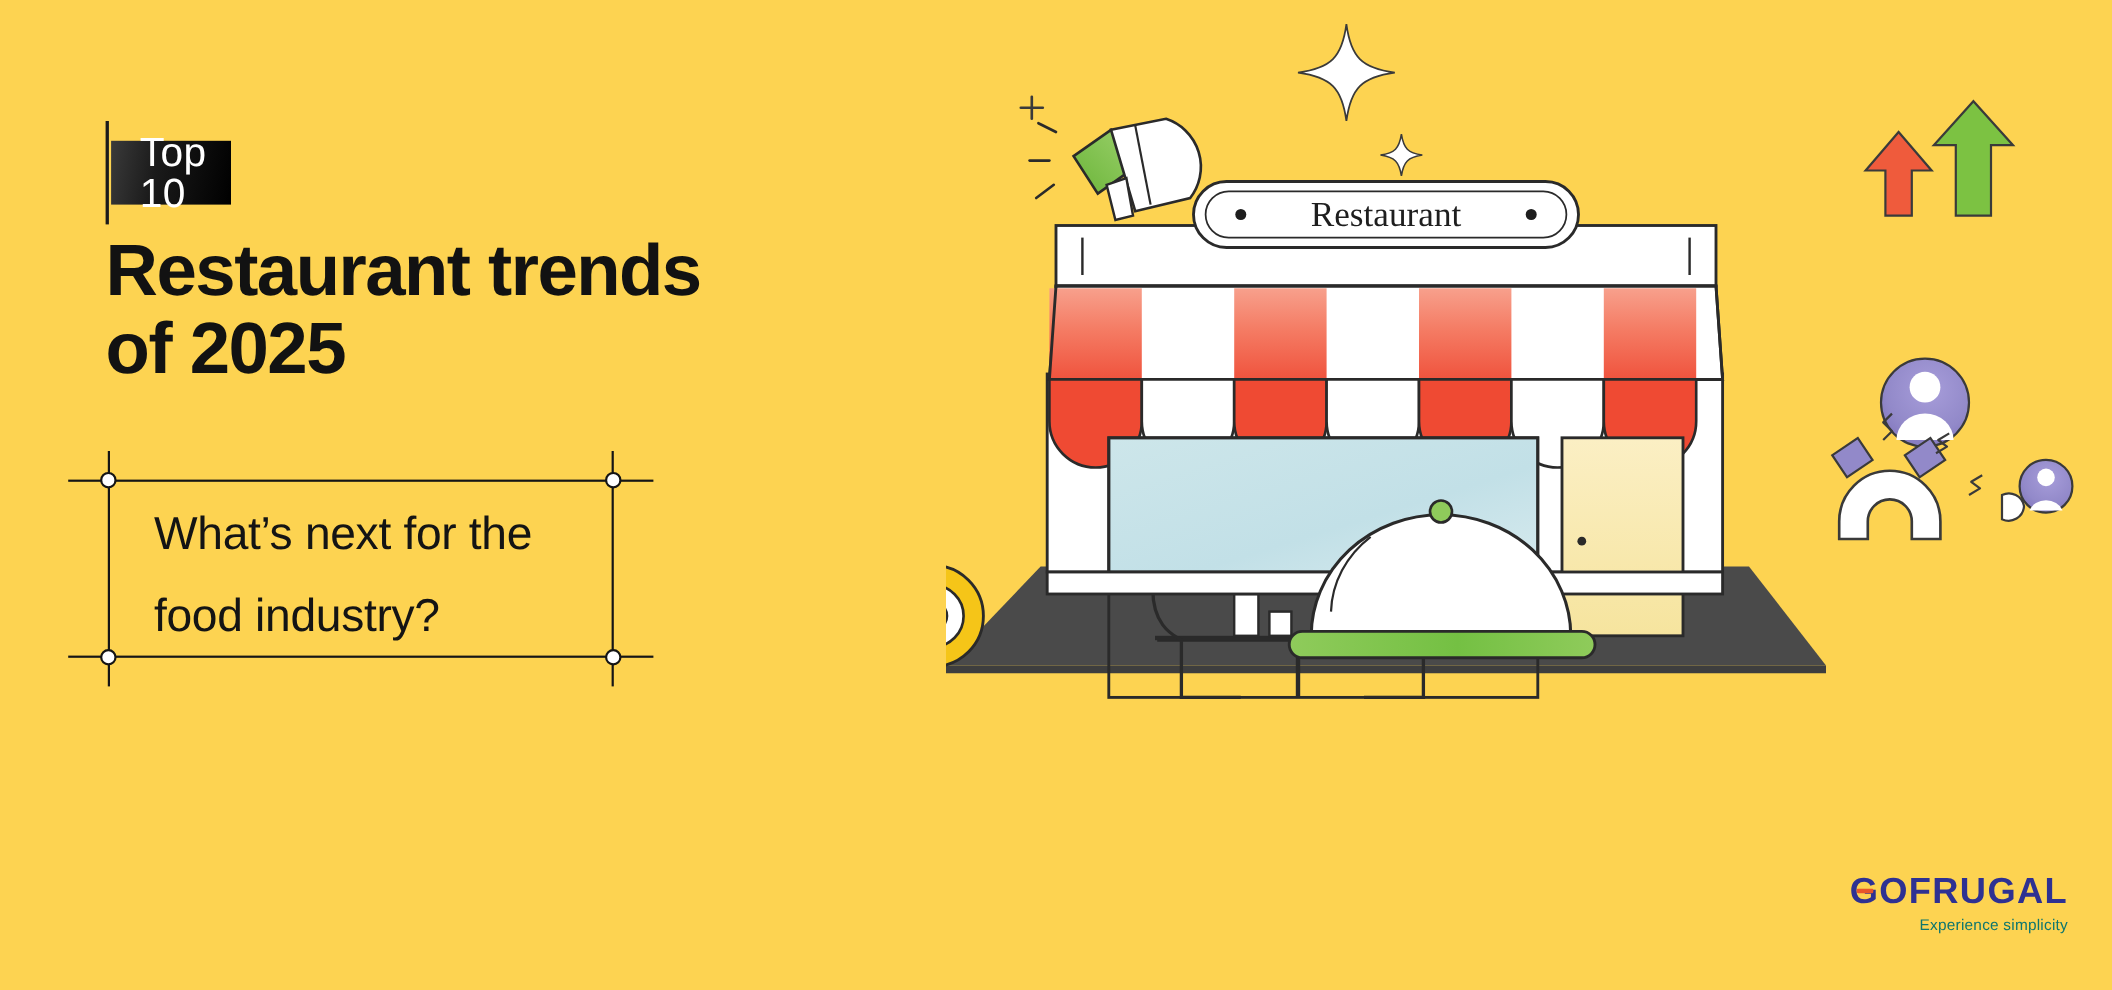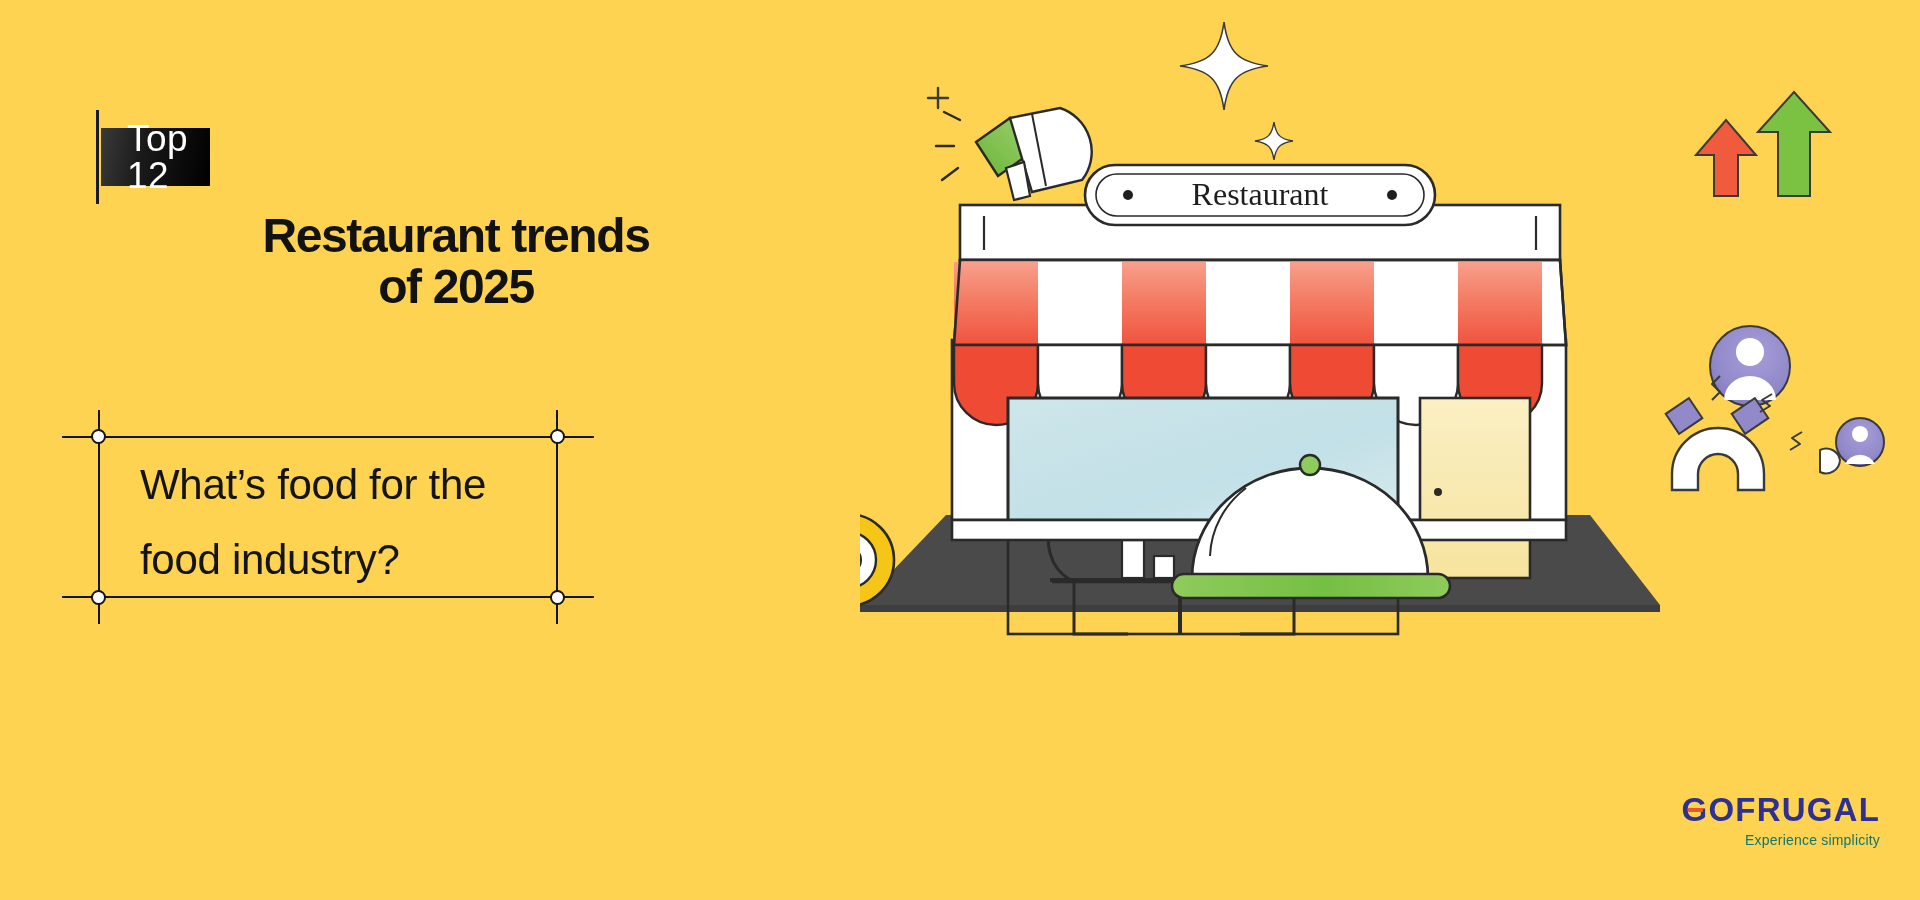--- a/index.html
+++ b/index.html
@@ -26,23 +26,22 @@
     display:flex; align-items:center;
   }
   .badge-label {
     color:#fff; font-size:37px; font-weight:400; letter-spacing:.4px;
     font-family:"Liberation Sans", sans-serif;
     line-height:1;
   }
 
   .headline {
     position:absolute; left:96px; top:210px; width:720px;
-    color:#121212; font-weight:700; font-size:48px; line-height:1.07;
+    color:#121212; font-weight:700; font-size:66px; line-height:1.07;
     letter-spacing:-1.4px;
-    text-align:center;
   }
   .headline .l2 { display:block; }
 
   
   .frame { position:absolute; left:98px; top:436px; width:460px; height:162px; }
   .frame .edge-top, .frame .edge-bottom {
     position:absolute; left:-36px; width:532px; height:2px; background:#151515;
   }
   .frame .edge-top { top:0; }
   .frame .edge-bottom { bottom:0; }
@@ -87,42 +86,42 @@
 </head>
 <body>
 
 <div class="stage">
 
   <div class="left-col">
 
     <div class="badge-wrap">
       <div class="badge-tick"></div>
       <div class="badge">
-        <span class="badge-label">Top 12</span>
+        <span class="badge-label">Top 10</span>
       </div>
     </div>
 
     <h1 class="headline">
       <span>Restaurant trends</span>
       <span class="l2">of 2025</span>
     </h1>
 
     <div class="frame">
       <div class="edge-top"></div>
       <div class="edge-bottom"></div>
       <div class="edge-left"></div>
       <div class="edge-right"></div>
       <div class="dot tl"></div>
       <div class="dot tr"></div>
       <div class="dot bl"></div>
       <div class="dot br"></div>
     </div>
 
     <div class="subhead">
-      <span>What’s food for the</span>
+      <span>What’s next for the</span>
       <span class="s2">food industry?</span>
     </div>
   </div>
 
   <div class="illo">
     <svg width="1060" height="900" viewBox="0 0 1060 900" xmlns="http://www.w3.org/2000/svg">
       <defs>
         <linearGradient id="gRedScallop" x1="0" y1="0" x2="0" y2="1">
           <stop offset="0%" stop-color="#F79B86"></stop>
           <stop offset="45%" stop-color="#F4755C"></stop>

